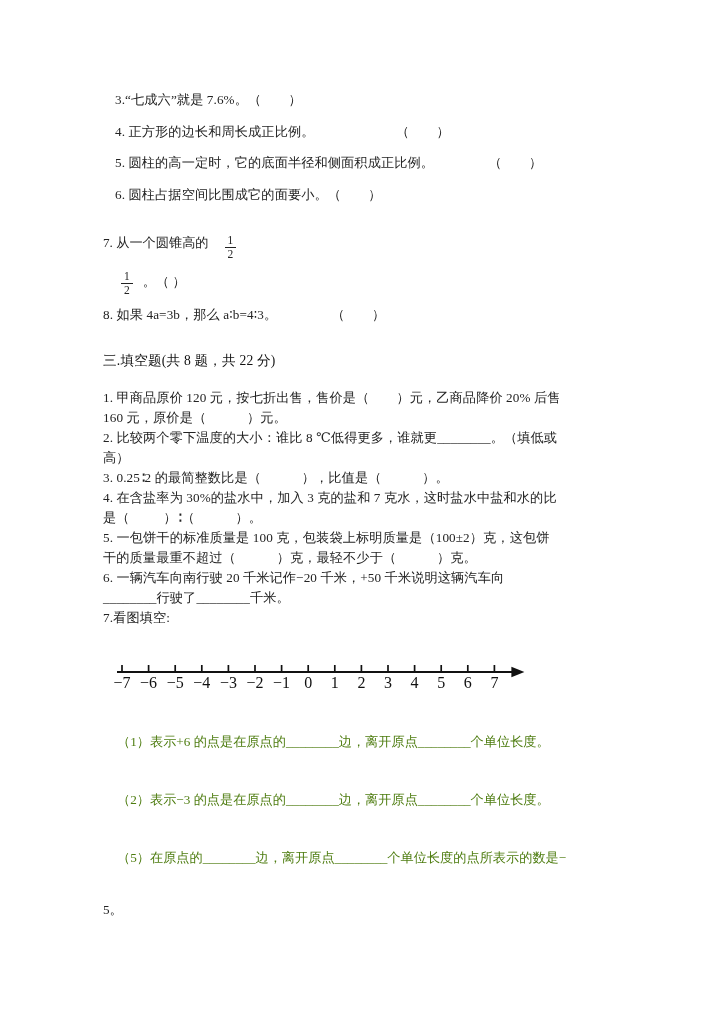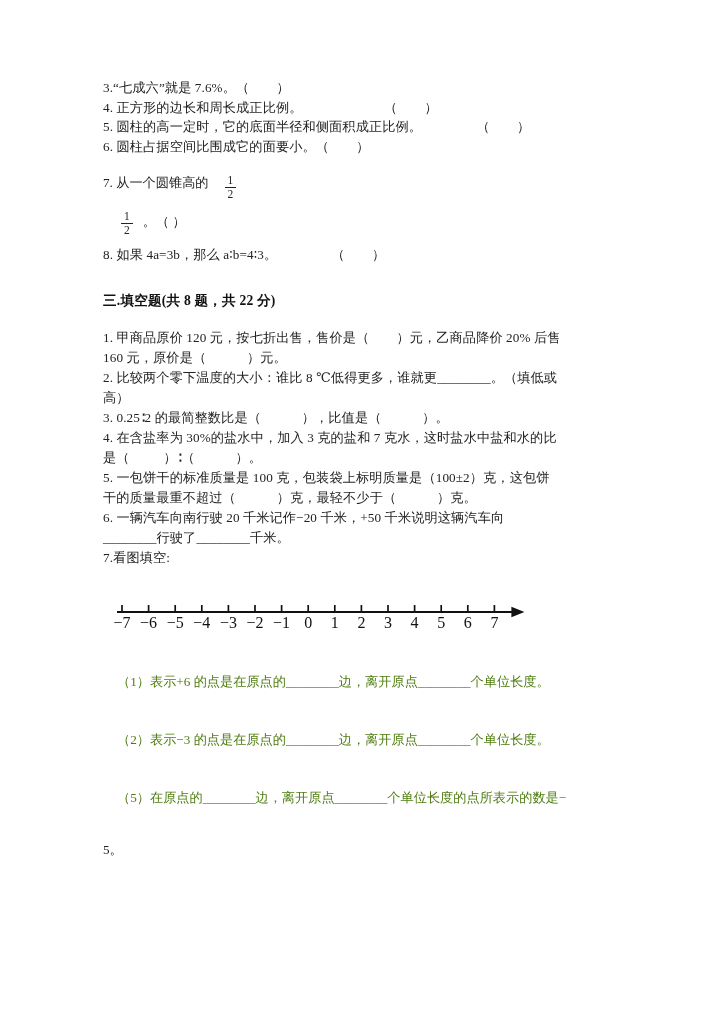--- a/index.html
+++ b/index.html
@@ -38,21 +38,21 @@
     word-break: break-all;
     color: #232323;
   }
   .tight { line-height: 19.5px; }
 
   .blk-gap-sm { height: 9px; }
   .blk-gap-md { height: 17px; }
   .blk-gap-lg { height: 26px; }
 
   
-  .judge-group .line { margin: 0; font-family: Liberation Serif, serif; }
+  .judge-group .line { margin: 12px; font-family: Liberation Serif, serif; }
 
   
   .frac-row {
     display: flex;
     align-items: flex-start;
     font-size: 13.2px;
     line-height: 20px;
     color: #232323;
   }
   .frac {
@@ -76,21 +76,21 @@
     font-size: 13.2px;
     line-height: 20px;
     color: #232323;
     padding-left: 18px;
   }
   .frac-row2 .frac { margin: 0 10px 0 0; }
 
   
   .heading {
     font-size: 13.6px;
-    font-weight: bold;
+    font-weight: normal;
     line-height: 20px;
     color: #111;
     letter-spacing: 0.2px;
   }
 
   
   .numline-wrap {
     position: relative;
     height: 52px;
     margin-left: 7px;

